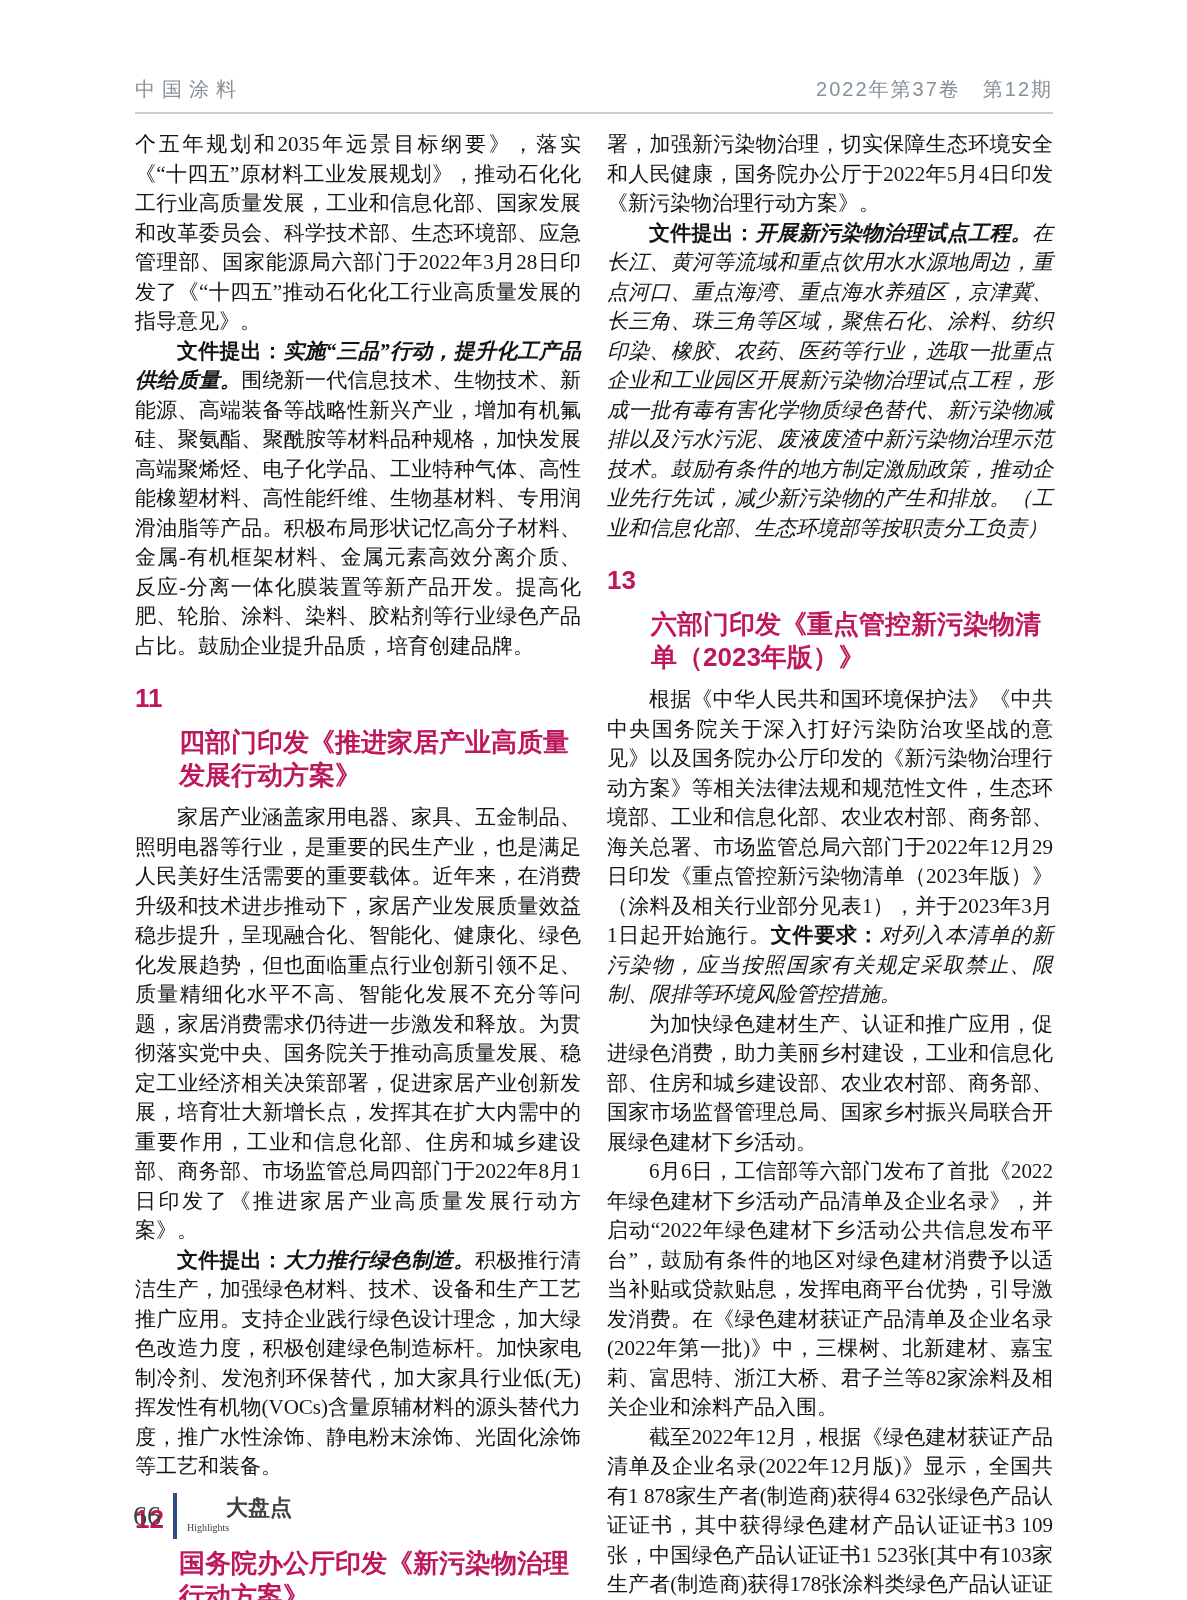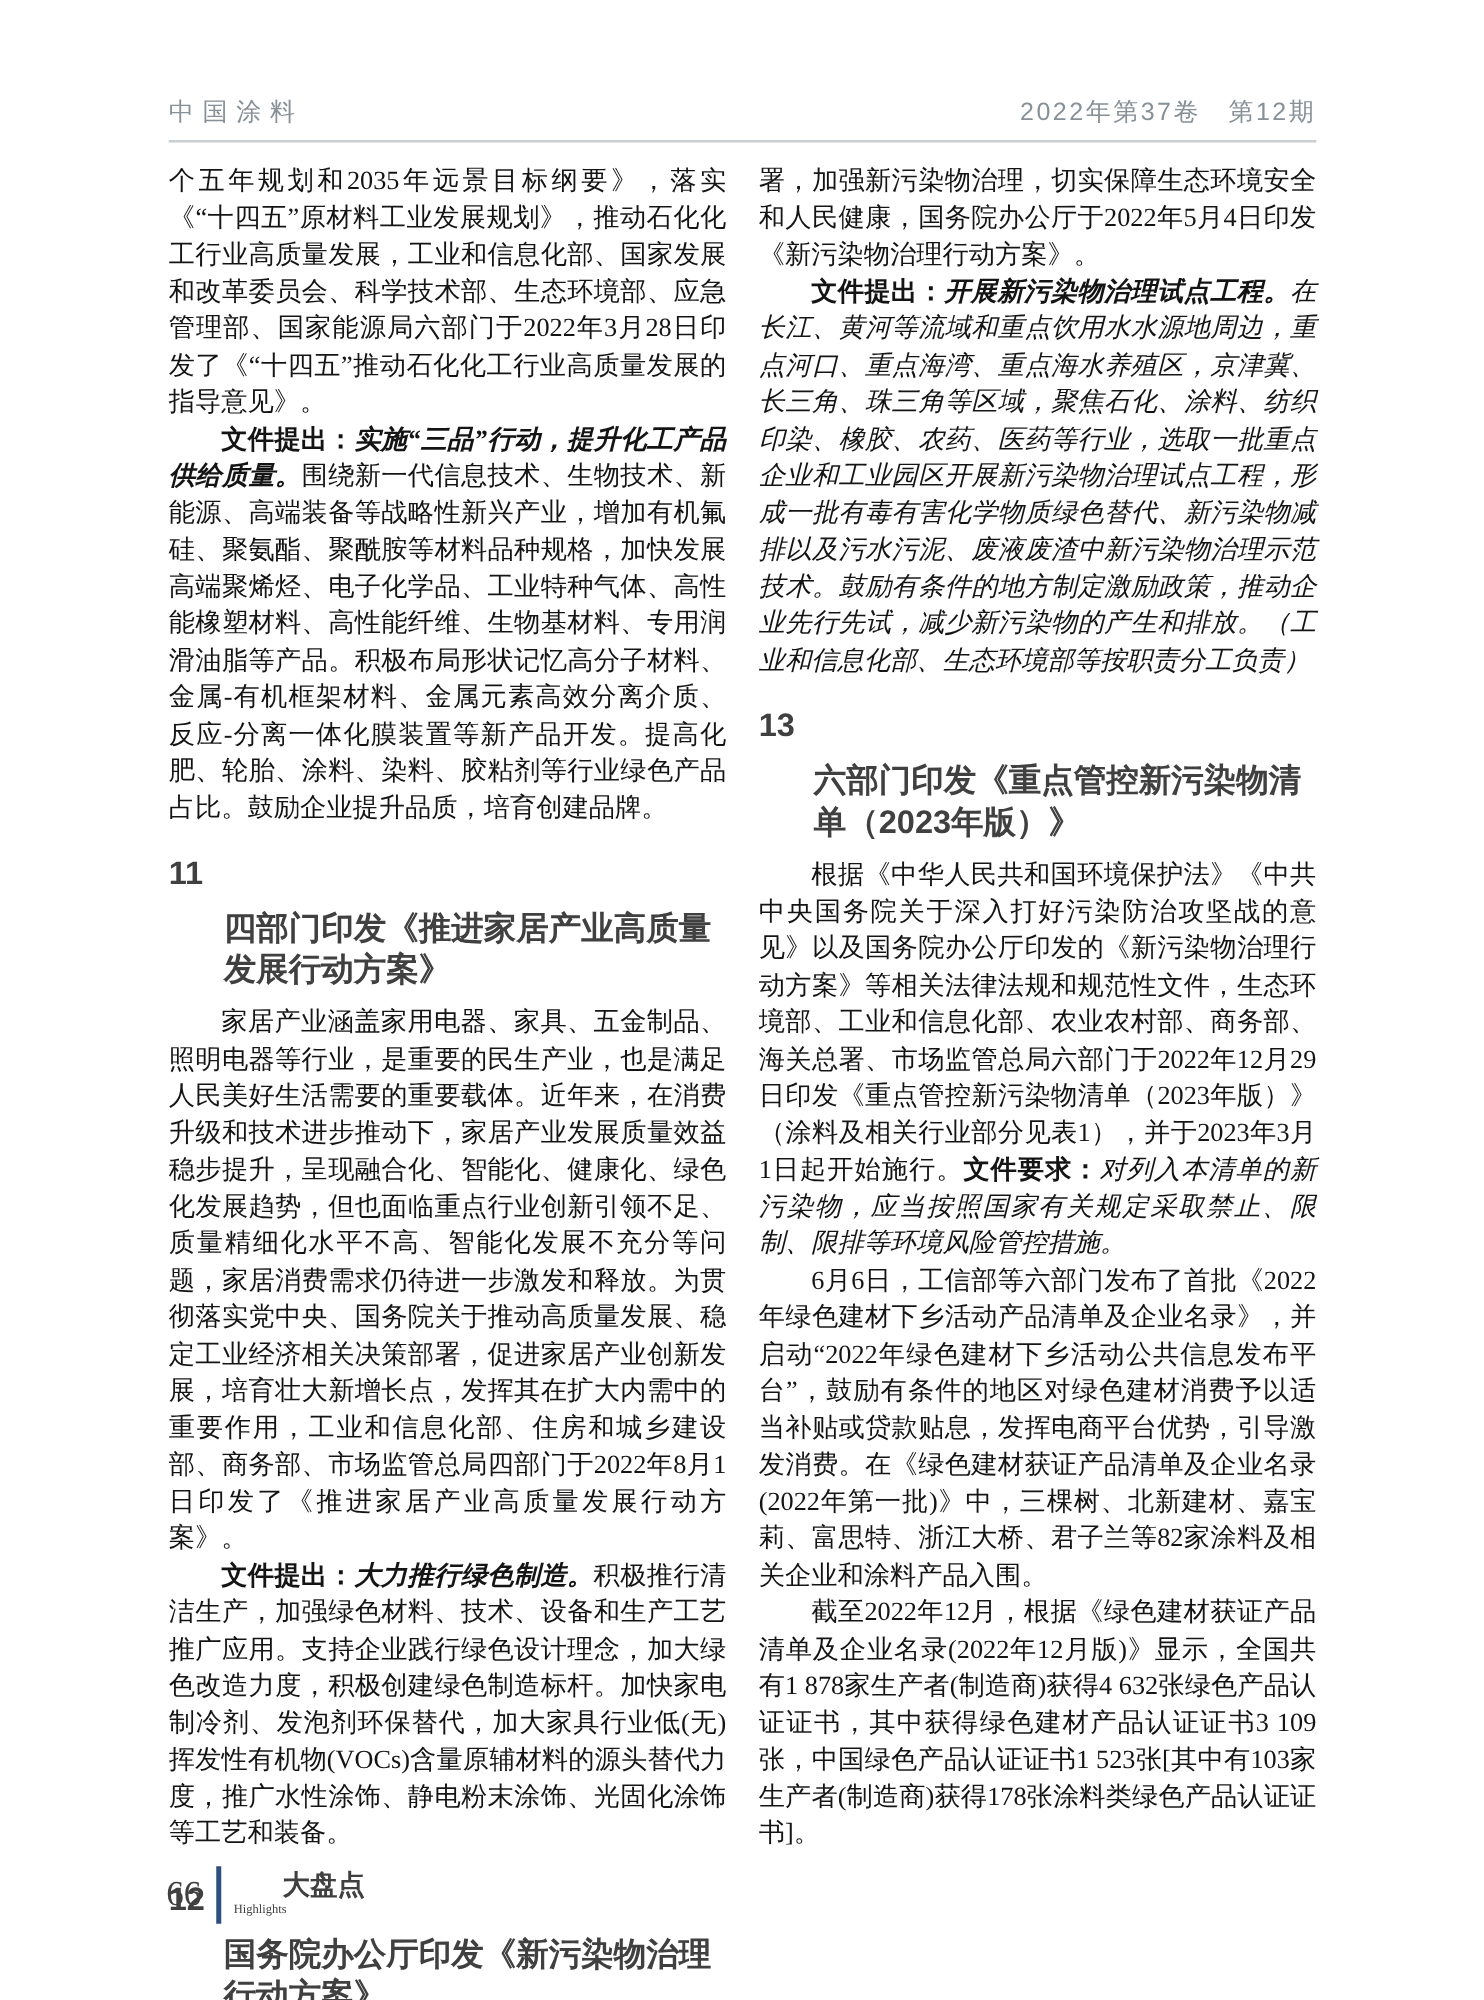--- a/index.html
+++ b/index.html
@@ -40,21 +40,21 @@
   .lead-bold{font-weight:bold;}
   .key-bold{font-weight:bold;font-style:italic;}
   .kai{font-style:italic;}
   
   .section-heading{
     display:flex;
     margin:21px 0 11px 0;
     font-family:"Liberation Sans","DejaVu Sans",sans-serif;
     font-weight:bold;
     font-size:26px;line-height:33px;
-    color:#404040;
+    color:#be185d;
   }
   .heading-num{flex:0 0 44px;}
   .heading-text{flex:1;margin-top:44px;}
   
   .page-footer{
     position:absolute;left:133px;top:1493px;
     display:flex;align-items:center;
     color:#404040;
   }
   .page-number{
@@ -125,20 +125,21 @@
       <h2 class="section-heading">
         <span class="heading-num">13</span>
         <span class="heading-text">六部门印发《重点管控新污染物清单（2023年版）》</span>
       </h2>
 
       <p class="body-para indent">
         <span>根据《中华人民共和国环境保护法》《中共中央国务院关于深入打好污染防治攻坚战的意见》以及国务院办公厅印发的《新污染物治理行动方案》等相关法律法规和规范性文件，生态环境部、工业和信息化部、农业农村部、商务部、海关总署、市场监管总局六部门于2022年12月29日印发《重点管控新污染物清单（2023年版）》（涂料及相关行业部分见表1），并于2023年3月1日起开始施行。</span><span class="lead-bold">文件要求：</span><span class="kai">对列入本清单的新污染物，应当按照国家有关规定采取禁止、限制、限排等环境风险管控措施。</span>
       </p>
 
 
+      <p class="body-para indent">为加快绿色建材生产、认证和推广应用，促进绿色消费，助力美丽乡村建设，工业和信息化部、住房和城乡建设部、农业农村部、商务部、国家市场监督管理总局、国家乡村振兴局联合开展绿色建材下乡活动。</p>
 
       <p class="body-para indent">6月6日，工信部等六部门发布了首批《2022年绿色建材下乡活动产品清单及企业名录》，并启动“2022年绿色建材下乡活动公共信息发布平台”，鼓励有条件的地区对绿色建材消费予以适当补贴或贷款贴息，发挥电商平台优势，引导激发消费。在《绿色建材获证产品清单及企业名录(2022年第一批)》中，三棵树、北新建材、嘉宝莉、富思特、浙江大桥、君子兰等82家涂料及相关企业和涂料产品入围。</p>
 
       <p class="body-para indent">截至2022年12月，根据《绿色建材获证产品清单及企业名录(2022年12月版)》显示，全国共有1 878家生产者(制造商)获得4 632张绿色产品认证证书，其中获得绿色建材产品认证证书3 109张，中国绿色产品认证证书1 523张[其中有103家生产者(制造商)获得178张涂料类绿色产品认证证书]。</p>
 
     </div>
   </div>
 
   <div class="page-footer">
     <span class="page-number">66</span>

